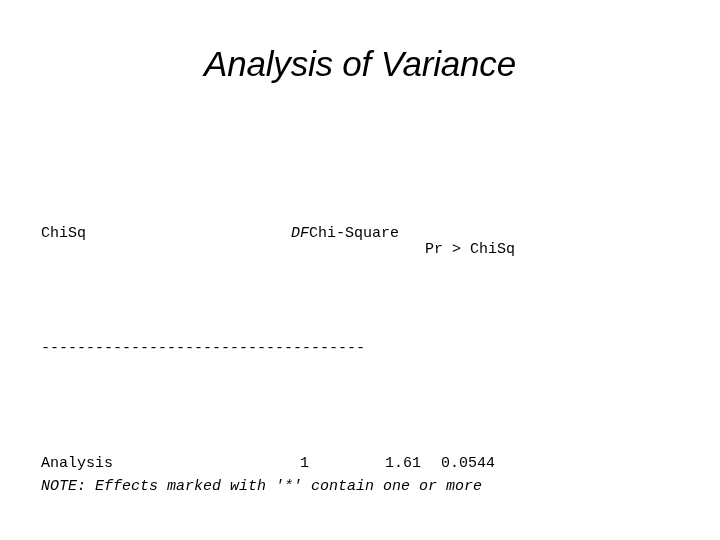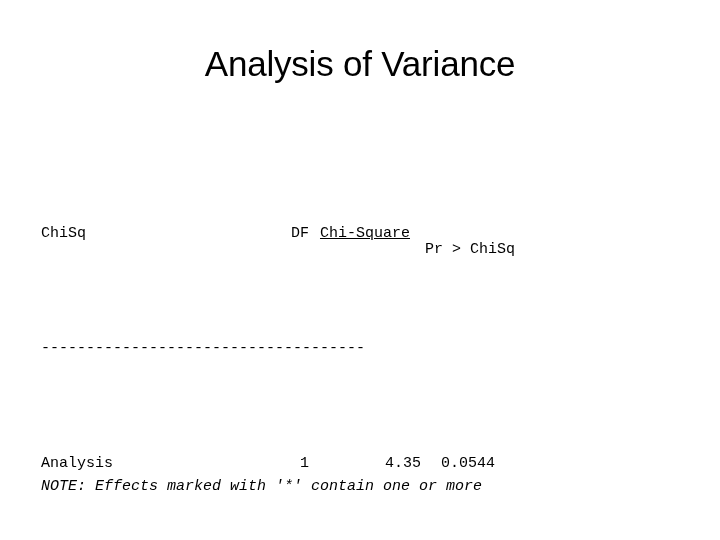--- a/index.html
+++ b/index.html
@@ -27,20 +27,21 @@
     left: 0;
     top: 44px;
     width: 720px;
     text-align: center;
     font-family: "Liberation Sans", sans-serif;
     font-size: 35px;
     font-weight: 400;
     color: #000000;
     letter-spacing: -0.2px;
     white-space: nowrap;
+    font-style: italic;
   }
 
   
   #output {
     position: absolute;
     left: 41px;
     top: 130px;
     font-family: "Liberation Mono", "DejaVu Sans Mono", monospace;
     font-size: 15px;
     line-height: 23px;
@@ -78,22 +79,22 @@
   .c-pr {
     display: inline-block;
     width: 94px;
     text-align: center;
     white-space: pre;
     vertical-align: top;
   }
 
   
   .hdr .c-source { width: 196px; }
-  .hdr .c-df     { width: 72px;  text-align: right; }
-  .hdr .c-chisq  { width: 112px; text-align: center; text-decoration: underline; }
+  .hdr .c-df     { width: 72px;  text-align: right; font-style: italic; }
+  .hdr .c-chisq  { width: 112px; text-align: left; }
   .hdr .c-pr     { width: 94px;  text-align: right; margin-top: 16px; }
 
   #separator {
     display: block;
     height: 23px;
     white-space: pre;
     letter-spacing: 0px;
   }
 
   
@@ -118,21 +119,21 @@
 
   <div id="output">
 
     
     <span class="row hdr"><span class="c-source">ChiSq</span><span class="c-df">DF</span><span class="c-chisq">Chi-Square</span><span class="c-pr">Pr &gt; ChiSq</span></span>
 
     
     <span id="separator">------------------------------------</span>
 
     
-    <span class="row"><span class="c-source">Analysis</span><span class="c-df">1</span><span class="c-chisq">4.35</span><span class="c-pr">0.0544</span></span>
+    <span class="row"><span class="c-source">Analysis</span><span class="c-df">1</span><span class="c-chisq">1.61</span><span class="c-pr">0.0544</span></span>
 
     
     
 
     
     
 
     
     
 

